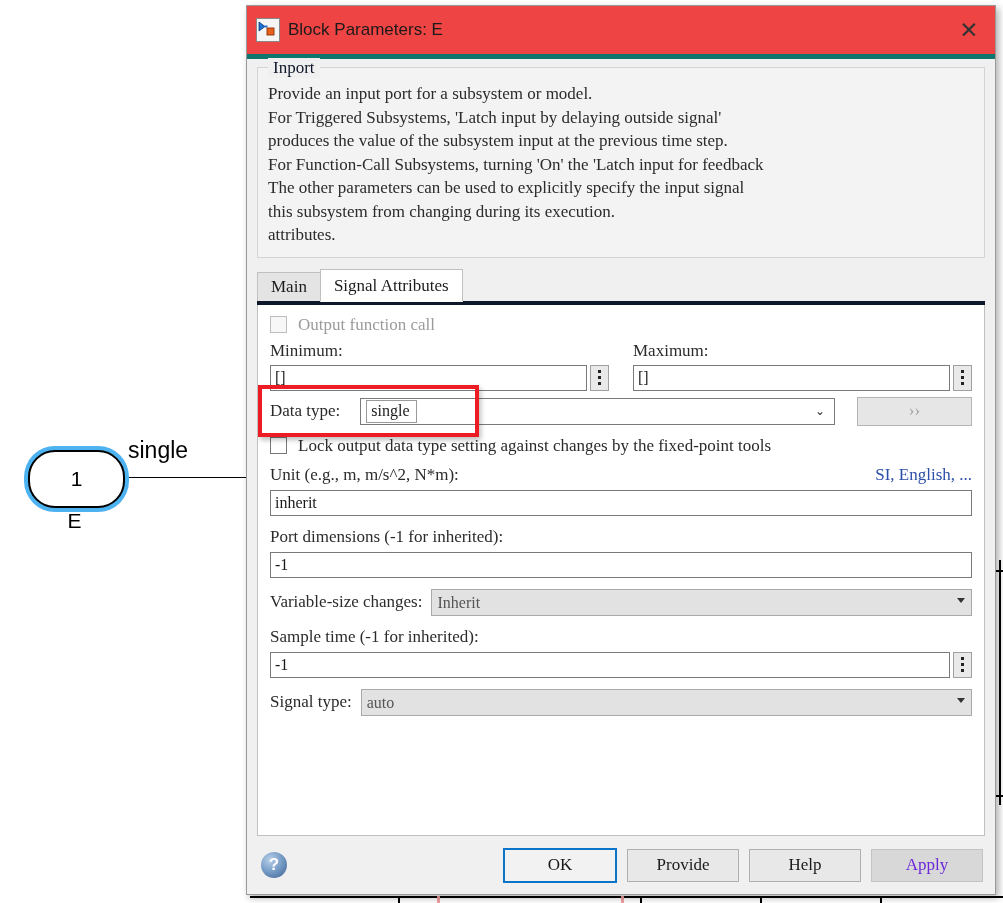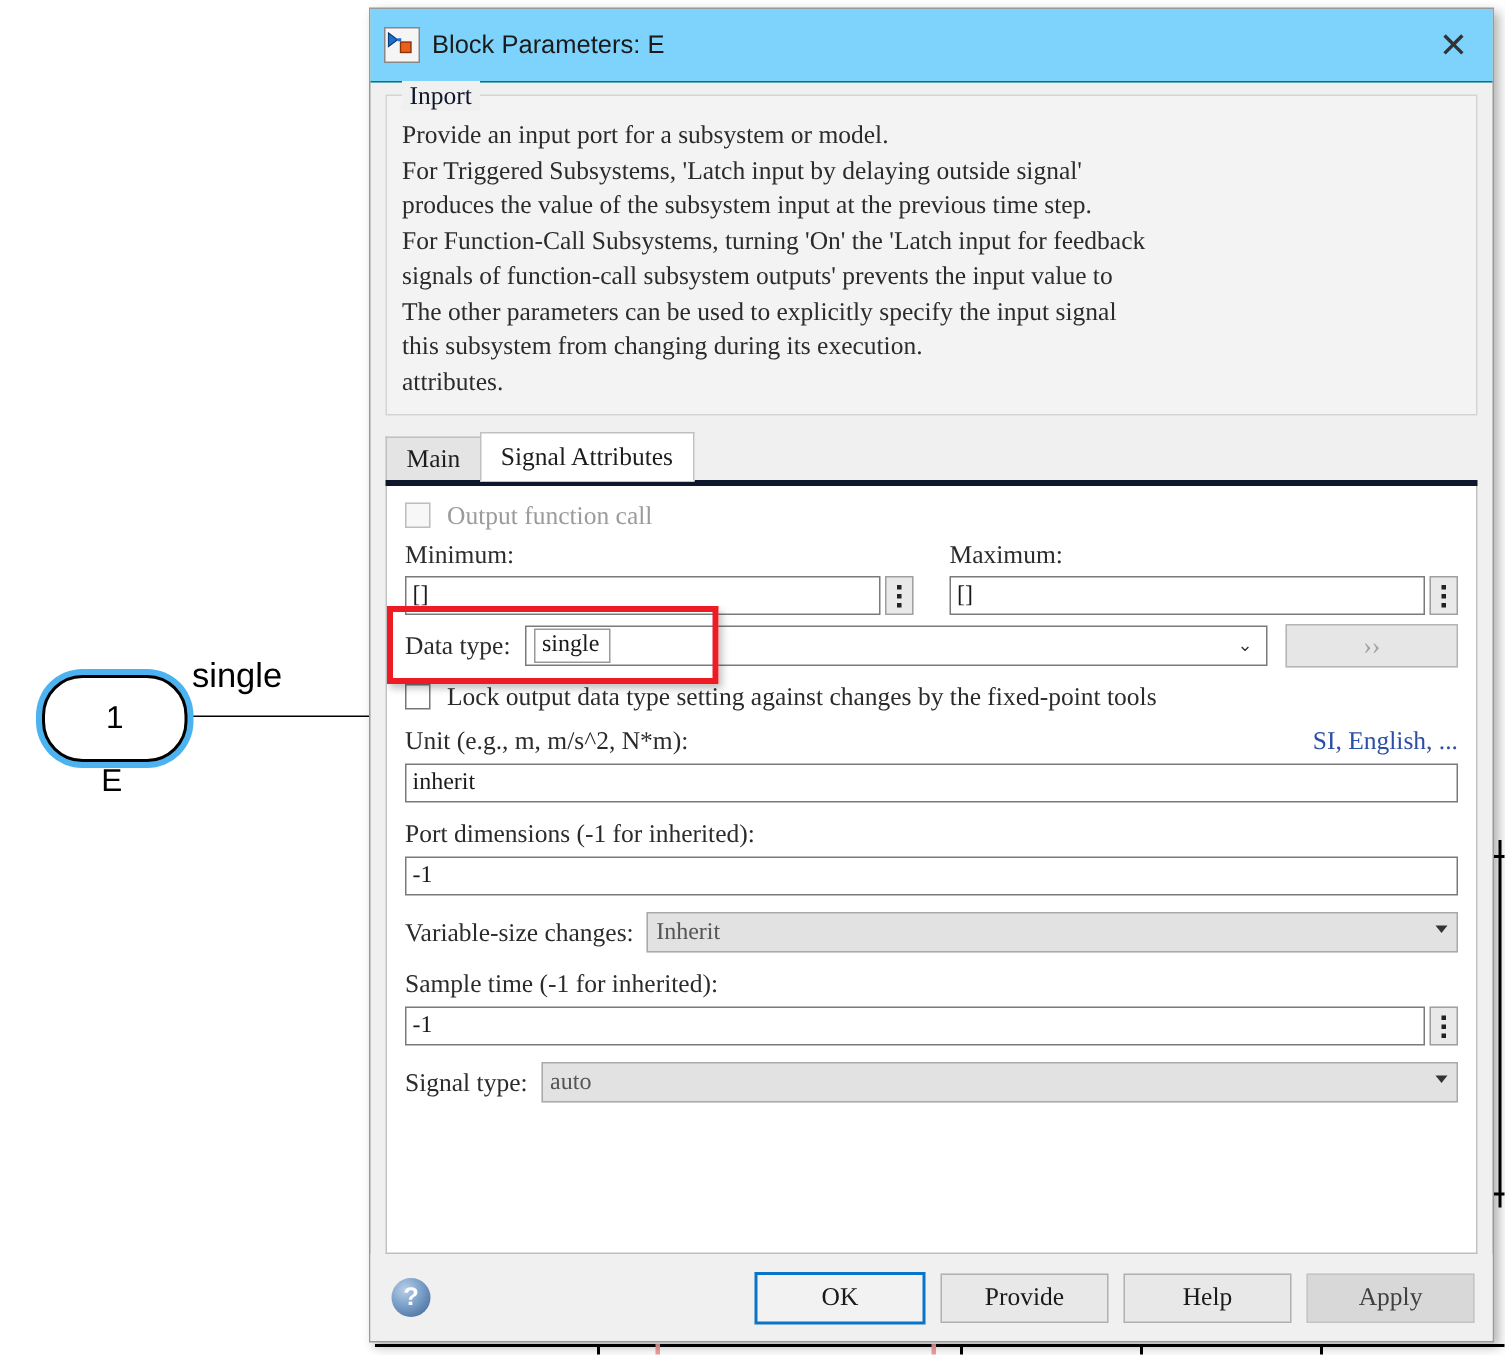--- a/index.html
+++ b/index.html
@@ -81,22 +81,22 @@
     width: 748px; height: 888px;
     background: #f0f0f0;
     border: 1px solid #9a9a9a;
     box-shadow: 3px 3px 7px rgba(0,0,0,0.30);
     display: flex;
     flex-direction: column;
   }
 
   .titlebar {
     height: 48px;
-    background: #7dd3fc;
-    border-bottom: 1px solid #0f766e;
+    background: #ef4444;
+    border-bottom: 5px solid #0f766e;
     display: flex;
     align-items: center;
     padding: 0 6px 0 9px;
     flex: 0 0 auto;
   }
   .title-icon {
     width: 22px; height: 22px;
     border: 1px solid #888;
     background: #f5f5f5;
     position: relative;
@@ -232,21 +232,21 @@
     gap: 3px;
     cursor: pointer;
     flex: 0 0 auto;
   }
   .kebab i { width: 3px; height: 3px; background: #222; display: block; }
 
   
   .dt-row {
     display: flex;
     align-items: center;
-    gap: 2px;
+    gap: 12px;
     margin: 4px 0 2px 0;
     position: relative;
   }
   .dt-label { font-size: 17px; color: #2b2b2b; margin-right: 8px; white-space: nowrap; }
   .combo {
     flex: 1 1 auto;
     height: 27px;
     box-sizing: border-box;
     border: 1px solid #7a7a7a;
     background: #ffffff;
@@ -360,21 +360,21 @@
     display: flex; align-items: center; justify-content: center;
     cursor: pointer;
     flex: 0 0 auto;
   }
   .btn.primary {
     border: 2px solid #0a74c8;
     background: #f2f2f2;
   }
   .btn.disabled {
     background: #d8d8d8;
-    color: #404040;
+    color: #6d28d9;
     border-color: #c4c4c4;
     cursor: default;
   }
 </style>
 </head>
 <body>
 
 <div id="canvas">
 
   <div class="canvas-line-h" style="left:994px; top:570px; width:9px;"></div>
@@ -410,21 +410,20 @@
     <div class="title-text">Block Parameters: E</div>
     <div class="title-close">✕</div>
   </div>
 
   <div class="descbox">
     <div class="descbox-legend">Inport</div>
     <p>Provide an input port for a subsystem or model.</p>
     <p>For Triggered Subsystems, 'Latch input by delaying outside signal'</p>
     <p>produces the value of the subsystem input at the previous time step.</p>
     <p>For Function-Call Subsystems, turning 'On' the 'Latch input for feedback</p>
-    <p>signals of function-call subsystem outputs' prevents the input value to</p>
     <p>The other parameters can be used to explicitly specify the input signal</p>
     <p>this subsystem from changing during its execution.</p>
     <p>attributes.</p>
   </div>
 
   <div class="tabstrip">
     <div class="tab">Main</div>
     <div class="tab active">Signal Attributes</div>
   </div>
 

